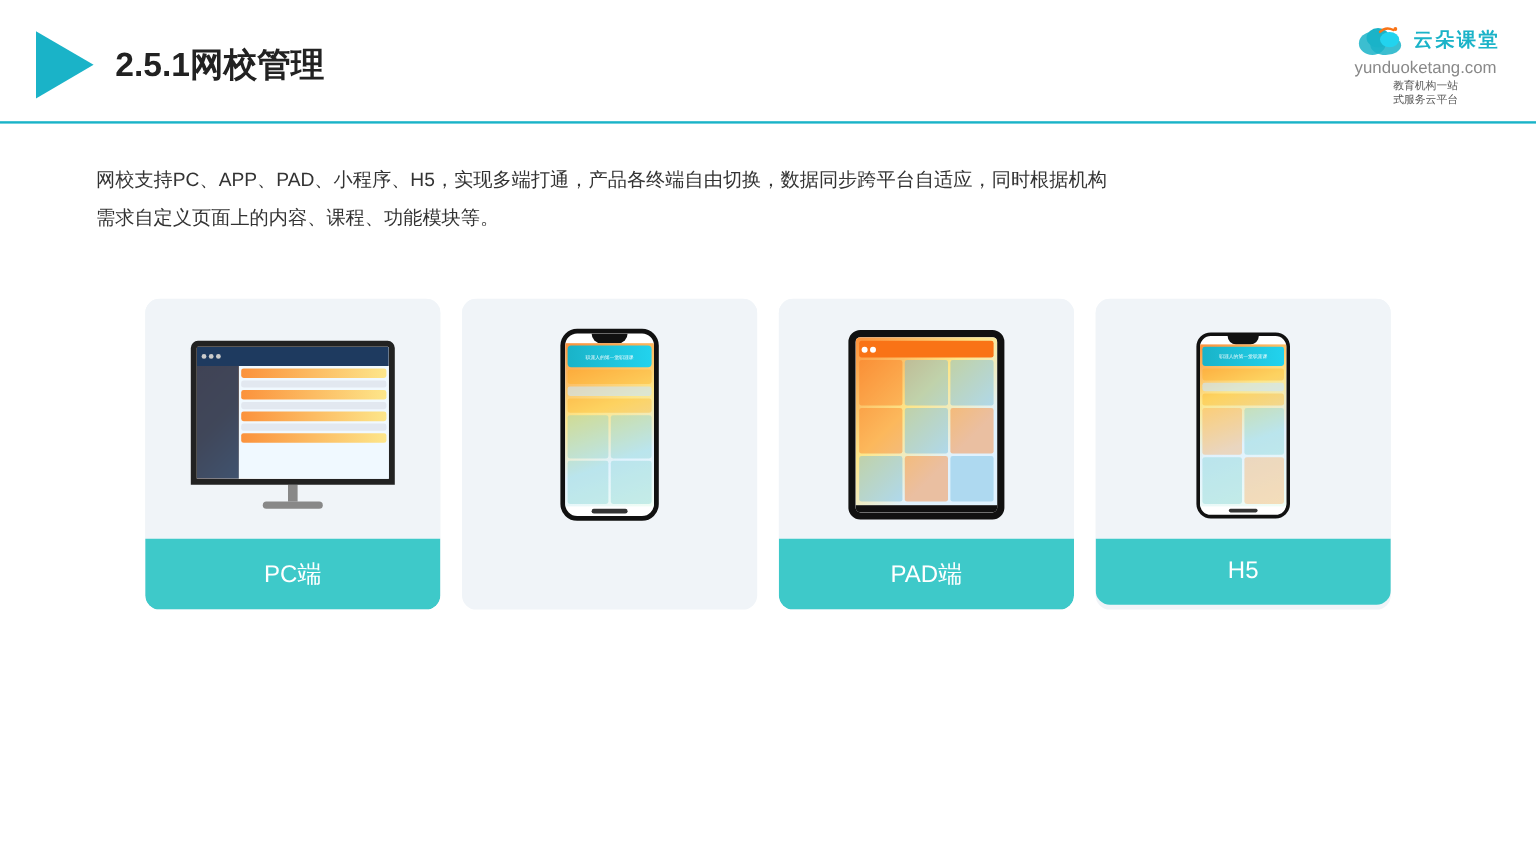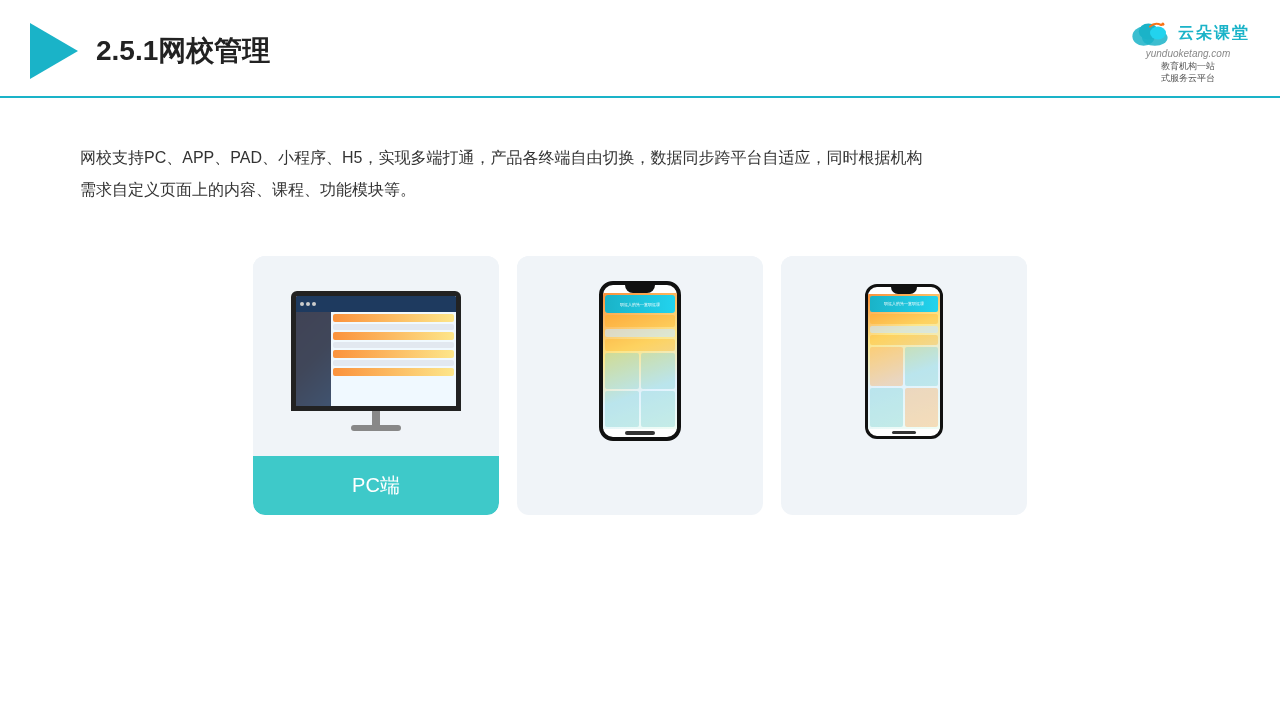--- a/index.html
+++ b/index.html
@@ -62,29 +62,28 @@
       letter-spacing: 2px;
     }
     .brand-sub {
       font-size: 9px;
       color: #555;
       text-align: center;
       line-height: 1.3;
       margin-top: 2px;
     }
     .brand-url {
-      font-size: 10px;
+      font-size: 14px;
       color: #888;
       text-align: center;
-      font-style: italic;
     }
 
     
     .description {
-      padding: 44px 80px 20px 80px;
+      padding: 32px 80px 20px 80px;
       font-size: 16px;
       color: #333;
       line-height: 2;
     }
 
     
     .cards-container {
       display: flex;
       justify-content: center;
       gap: 18px;
@@ -470,20 +469,47 @@
               <div class="phone-grid-cell"></div>
               <div class="phone-grid-cell"></div>
             </div>
           </div>
           <div class="phone-home-bar"></div>
         </div>
       </div>
     </div>
   </div>
 
+  <div class="card">
+    <div class="card-image-area">
+      <div>
+        <div class="tablet-body">
+          <div class="tablet-screen">
+            <div class="tablet-header">
+              <div class="tablet-header-dot"></div>
+              <div class="tablet-header-dot"></div>
+            </div>
+            <div class="tablet-grid">
+              <div class="tablet-cell orange"></div>
+              <div class="tablet-cell"></div>
+              <div class="tablet-cell"></div>
+              <div class="tablet-cell orange"></div>
+              <div class="tablet-cell"></div>
+              <div class="tablet-cell orange"></div>
+              <div class="tablet-cell"></div>
+              <div class="tablet-cell orange"></div>
+              <div class="tablet-cell"></div>
+            </div>
+          </div>
+          <div class="tablet-bottom-bar"></div>
+        </div>
+      </div>
+    </div>
+    <div class="card-label">PAD端</div>
+  </div>
 
 
   <div class="card">
     <div class="card-image-area">
       <div class="phone-mockup">
         <div class="miniphone-body">
           <div class="miniphone-notch"></div>
           <div class="miniphone-screen">
             <div class="miniphone-screen-header">
               <span style="font-size:4px;color:white;">职涯人的第一堂职涯课</span>
@@ -495,15 +521,16 @@
               <div class="miniphone-cell orange"></div>
               <div class="miniphone-cell"></div>
               <div class="miniphone-cell"></div>
               <div class="miniphone-cell orange"></div>
             </div>
           </div>
           <div class="miniphone-home"></div>
         </div>
       </div>
     </div>
+    <div class="card-label">H5</div>
   </div>
 
 </div>
 
 </body></html>

